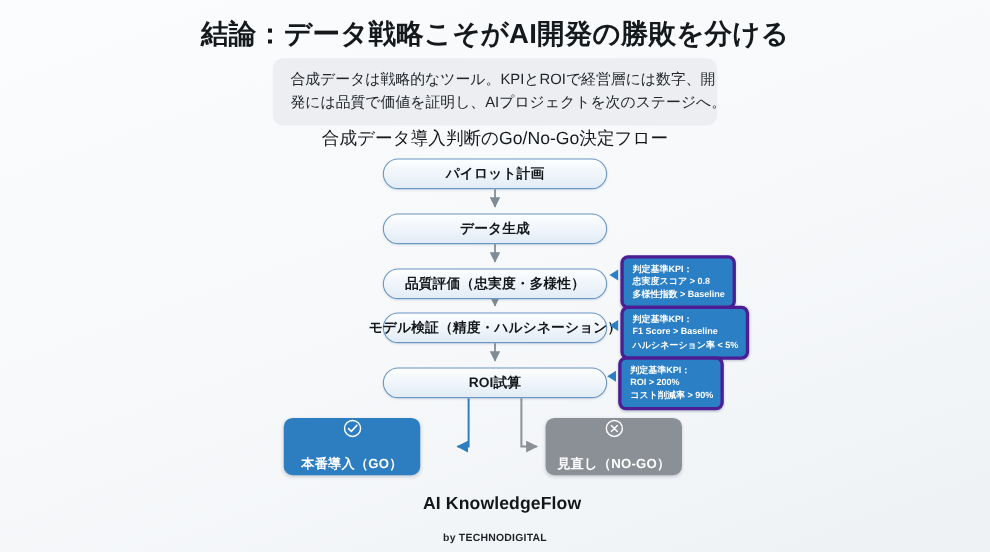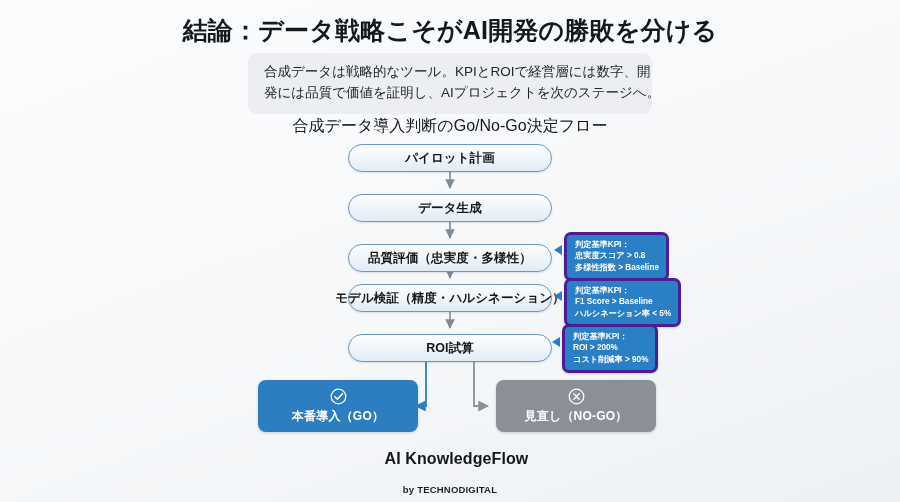--- a/index.html
+++ b/index.html
@@ -138,28 +138,27 @@
     border-right: 8px solid #2b7fc4;
   }
   .kpi-pointer.p1 { left: 554px; top: 107px; }
   .kpi-pointer.p2 { left: 554px; top: 153px; }
   .kpi-pointer.p3 { left: 552px; top: 199px; }
 
   
   .result {
     position: absolute;
     box-sizing: border-box;
-    width: 160px;
+    width: 124px;
     height: 52px;
     border-radius: 8px;
     display: flex;
     flex-direction: column;
     align-items: center;
-    justify-content: center;
-    gap: 2px;
+    gap: 14px;
     color: #ffffff;
     box-shadow: 0 1px 3px rgba(30,50,70,0.20);
   }
   .result.go   { left: 258px; top: 242px; background: #2d7ec0; }
   .result.nogo { left: 496px; top: 242px; background: #8b9096; }
 
   .result .result-icon {
     width: 19px;
     height: 19px;
     display: block;

